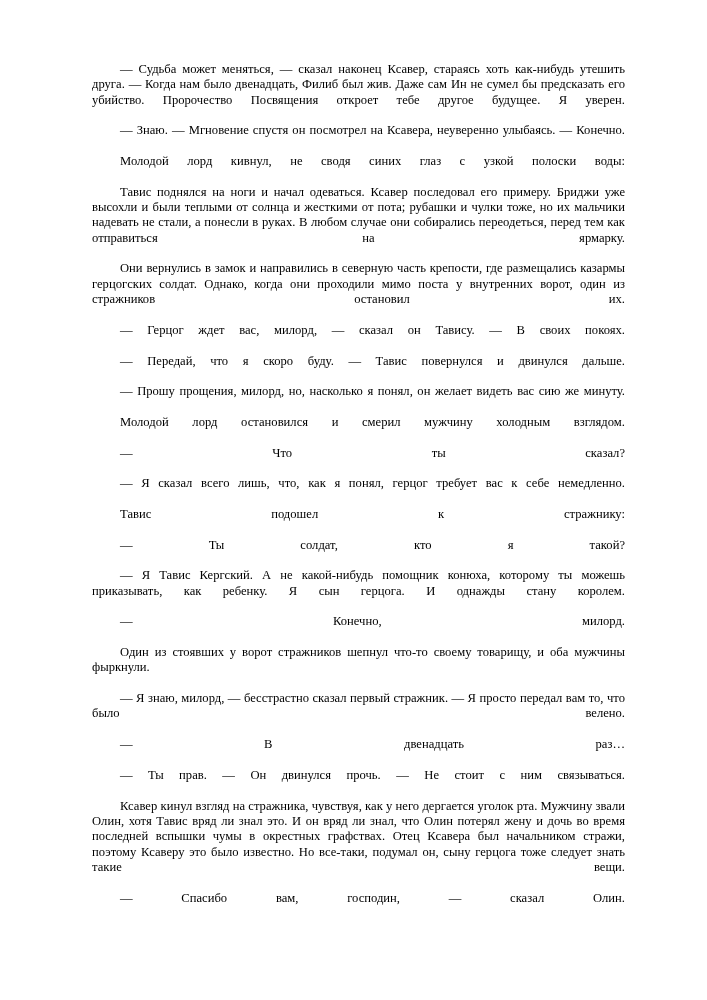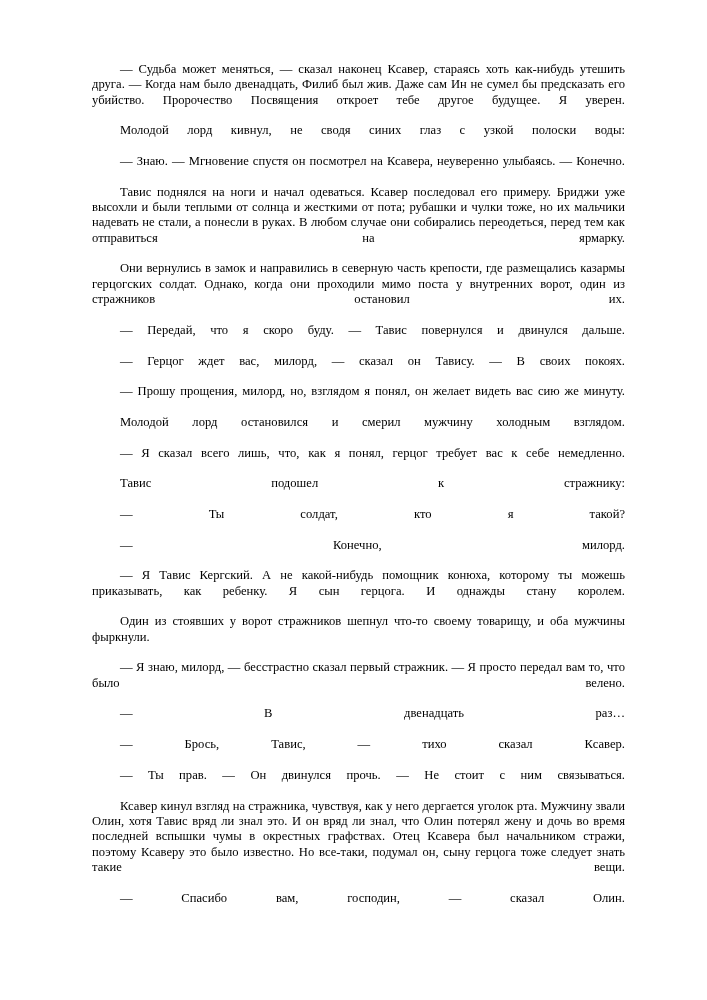--- a/index.html
+++ b/index.html
@@ -56,34 +56,34 @@
     text-align-last: left;
   }
 </style>
 </head>
 <body style="color: rgb(0, 0, 0);">
 
 <div id="page" style="background: rgb(255, 255, 255);">
   <div id="text-column">
 
   <p class="para">— Судьба может меняться, — сказал наконец Ксавер, стараясь хоть как-нибудь утешить друга. — Когда нам было двенадцать, Филиб был жив. Даже сам Ин не сумел бы предсказать его убийство. Пророчество Посвящения откроет тебе другое будущее. Я уверен.</p>
+      <p class="para">— Знаю. — Мгновение спустя он посмотрел на Ксавера, неуверенно улыбаясь. — Конечно.</p>
       <p class="para">Молодой лорд кивнул, не сводя синих глаз с узкой полоски воды:</p>
-      <p class="para">— Знаю. — Мгновение спустя он посмотрел на Ксавера, неуверенно улыбаясь. — Конечно.</p>
       <p class="para">Тавис поднялся на ноги и начал одеваться. Ксавер последовал его примеру. Бриджи уже высохли и были теплыми от солнца и жесткими от пота; рубашки и чулки тоже, но их мальчики надевать не стали, а понесли в руках. В любом случае они собирались переодеться, перед тем как отправиться на ярмарку.</p>
       <p class="para">Они вернулись в замок и направились в северную часть крепости, где размещались казармы герцогских солдат. Однако, когда они проходили мимо поста у внутренних ворот, один из стражников остановил их.</p>
+      <p class="para">— Герцог ждет вас, милорд, — сказал он Тавису. — В своих покоях.</p>
       <p class="para">— Передай, что я скоро буду. — Тавис повернулся и двинулся дальше.</p>
-      <p class="para">— Герцог ждет вас, милорд, — сказал он Тавису. — В своих покоях.</p>
-      <p class="para">— Прошу прощения, милорд, но, взглядом я понял, он желает видеть вас сию же минуту.</p>
+      <p class="para">— Прошу прощения, милорд, но, насколько я понял, он желает видеть вас сию же минуту.</p>
       <p class="para">Молодой лорд остановился и смерил мужчину холодным взглядом.</p>
+      <p class="para">— Что ты сказал?</p>
       <p class="para">— Я сказал всего лишь, что, как я понял, герцог требует вас к себе немедленно.</p>
       <p class="para">Тавис подошел к стражнику:</p>
       <p class="para">— Ты солдат, кто я такой?</p>
+      <p class="para">— Я Тавис Кергский. А не какой-нибудь помощник конюха, которому ты можешь приказывать, как ребенку. Я сын герцога. И однажды стану королем.</p>
       <p class="para">— Конечно, милорд.</p>
-      <p class="para">— Я Тавис Кергский. А не какой-нибудь помощник конюха, которому ты можешь приказывать, как ребенку. Я сын герцога. И однажды стану королем.</p>
       <p class="para">Один из стоявших у ворот стражников шепнул что-то своему товарищу, и оба мужчины фыркнули.</p>
       <p class="para">— Я знаю, милорд, — бесстрастно сказал первый стражник. — Я просто передал вам то, что было велено.</p>
       <p class="para">— В двенадцать раз…</p>
-      <p class="para">— Брось, Тавис, — тихо сказал Ксавер.</p>
       <p class="para">— Ты прав. — Он двинулся прочь. — Не стоит с ним связываться.</p>
       <p class="para">Ксавер кинул взгляд на стражника, чувствуя, как у него дергается уголок рта. Мужчину звали Олин, хотя Тавис вряд ли знал это. И он вряд ли знал, что Олин потерял жену и дочь во время последней вспышки чумы в окрестных графствах. Отец Ксавера был начальником стражи, поэтому Ксаверу это было известно. Но все-таки, подумал он, сыну герцога тоже следует знать такие вещи.</p>
       <p class="para">— Спасибо вам, господин, — сказал Олин.</p>
     </div>
 </div>
 
 </body></html>

